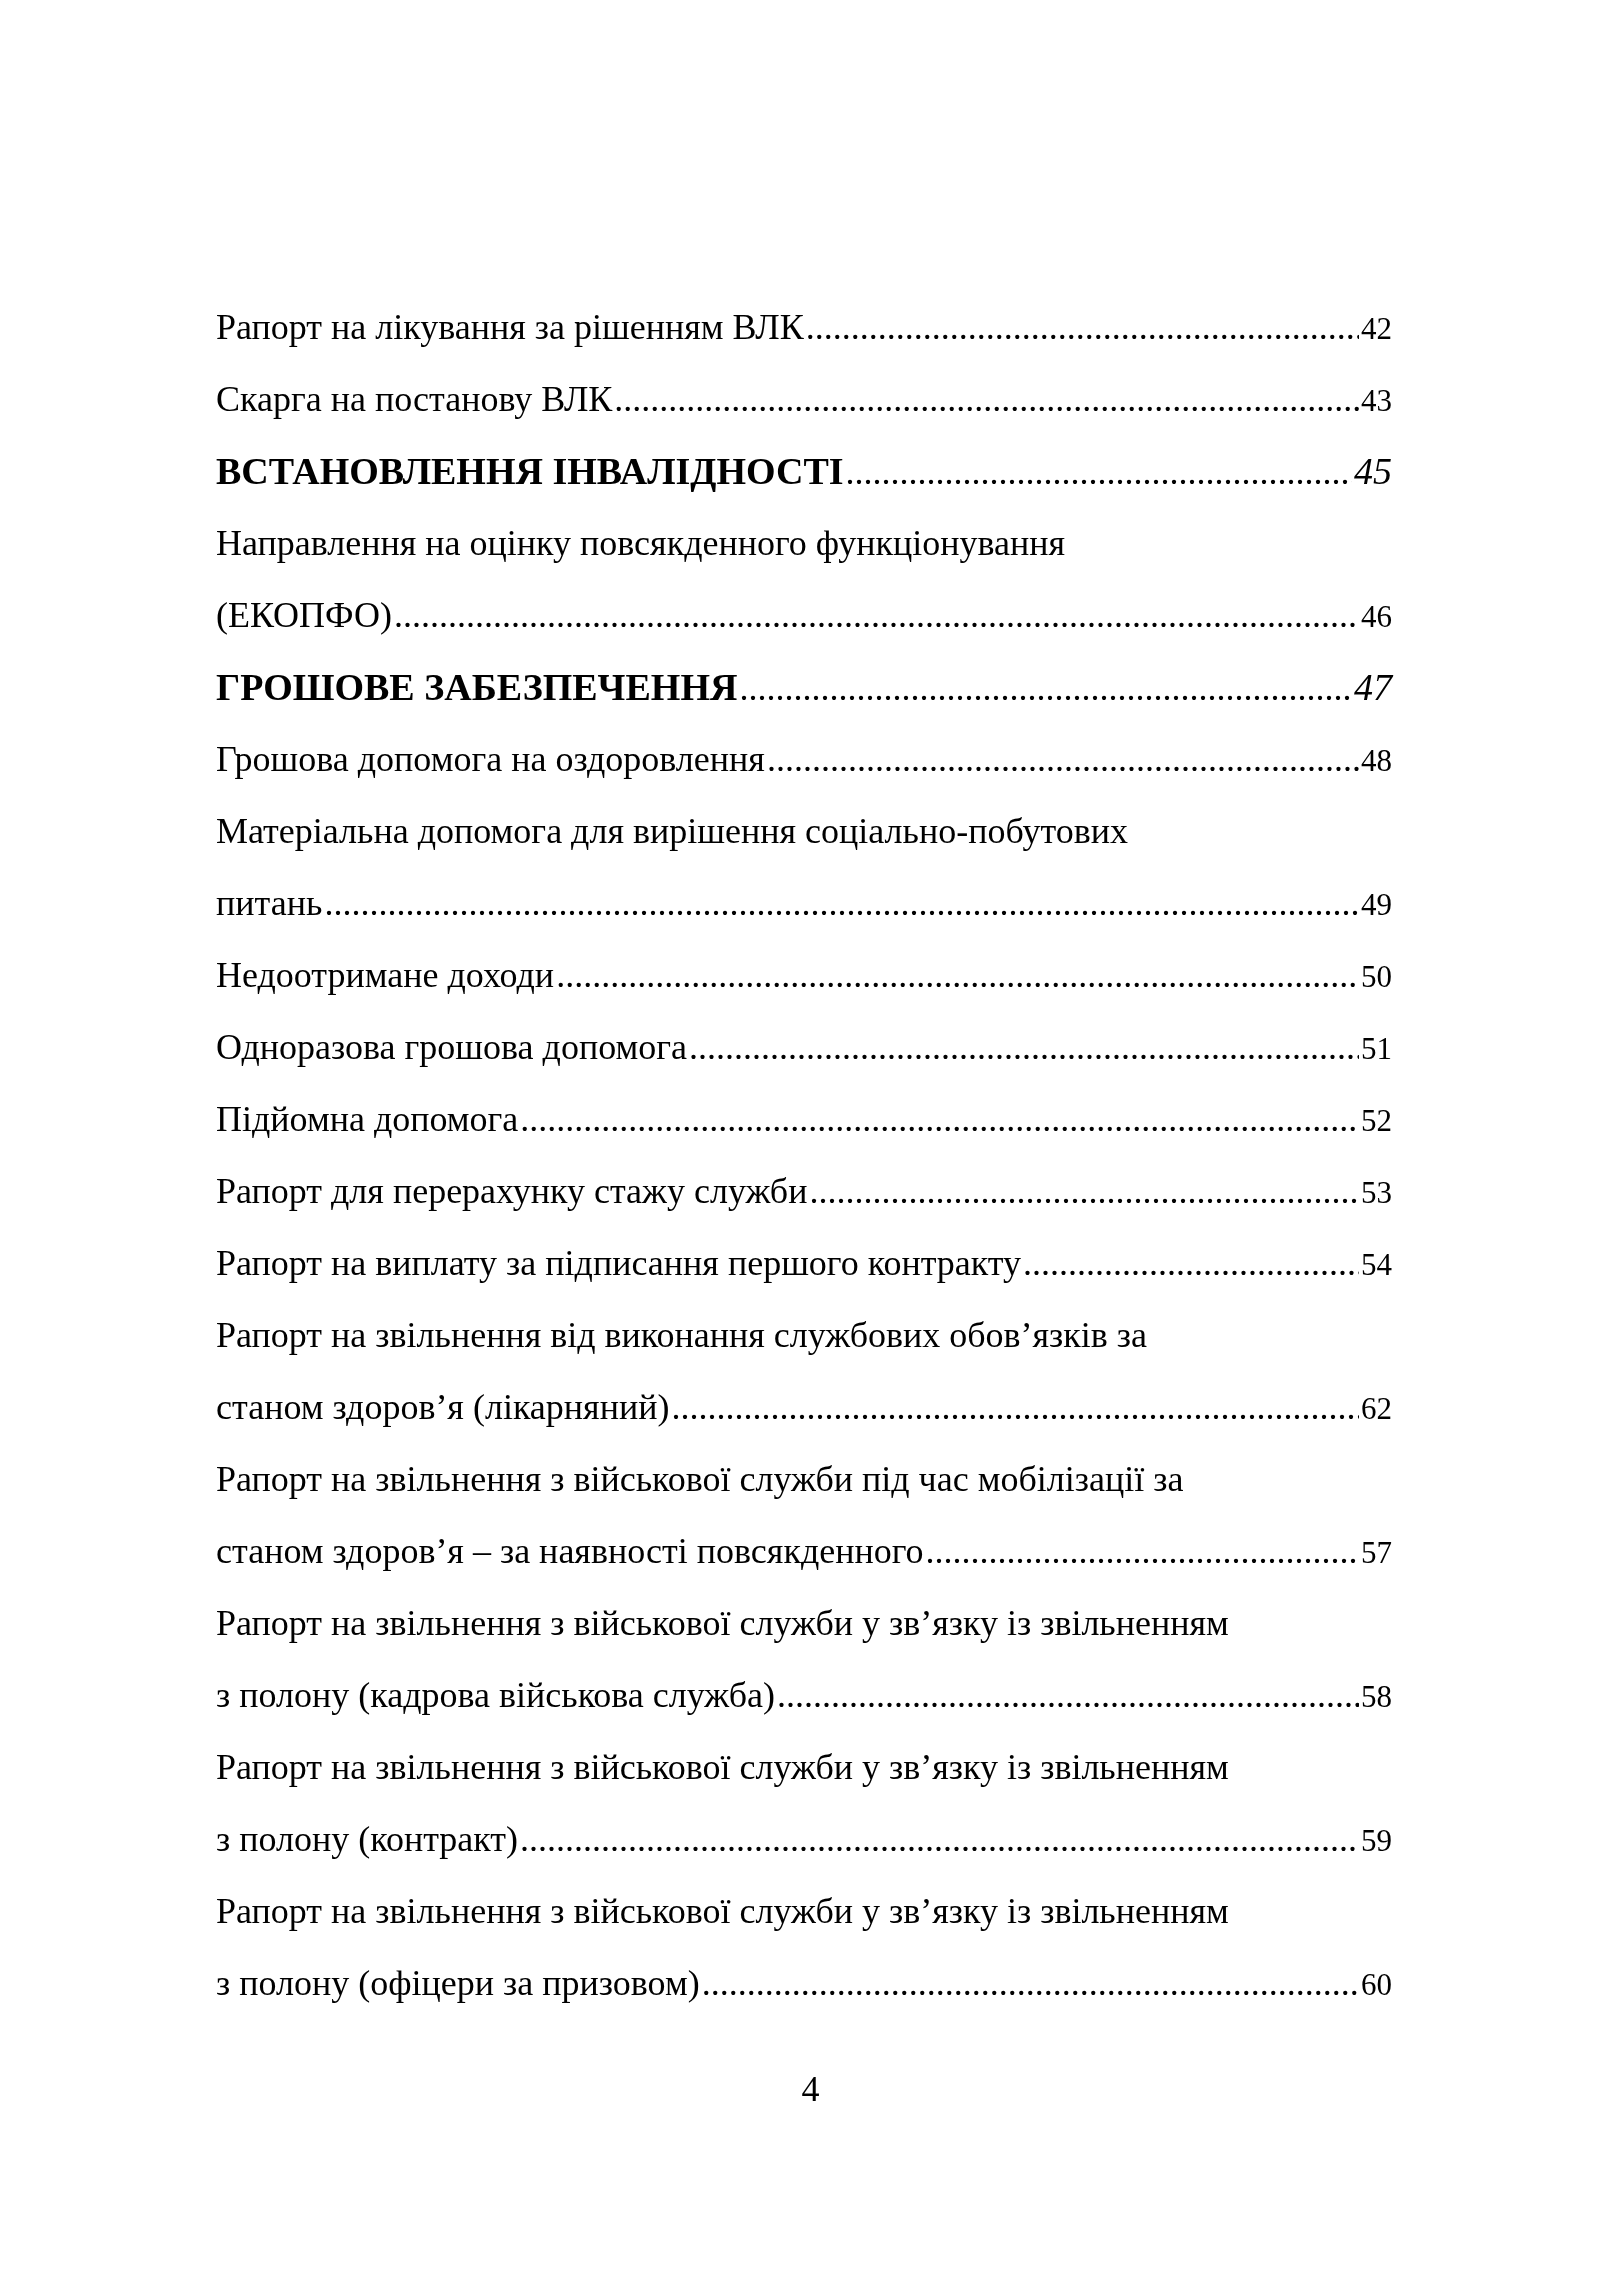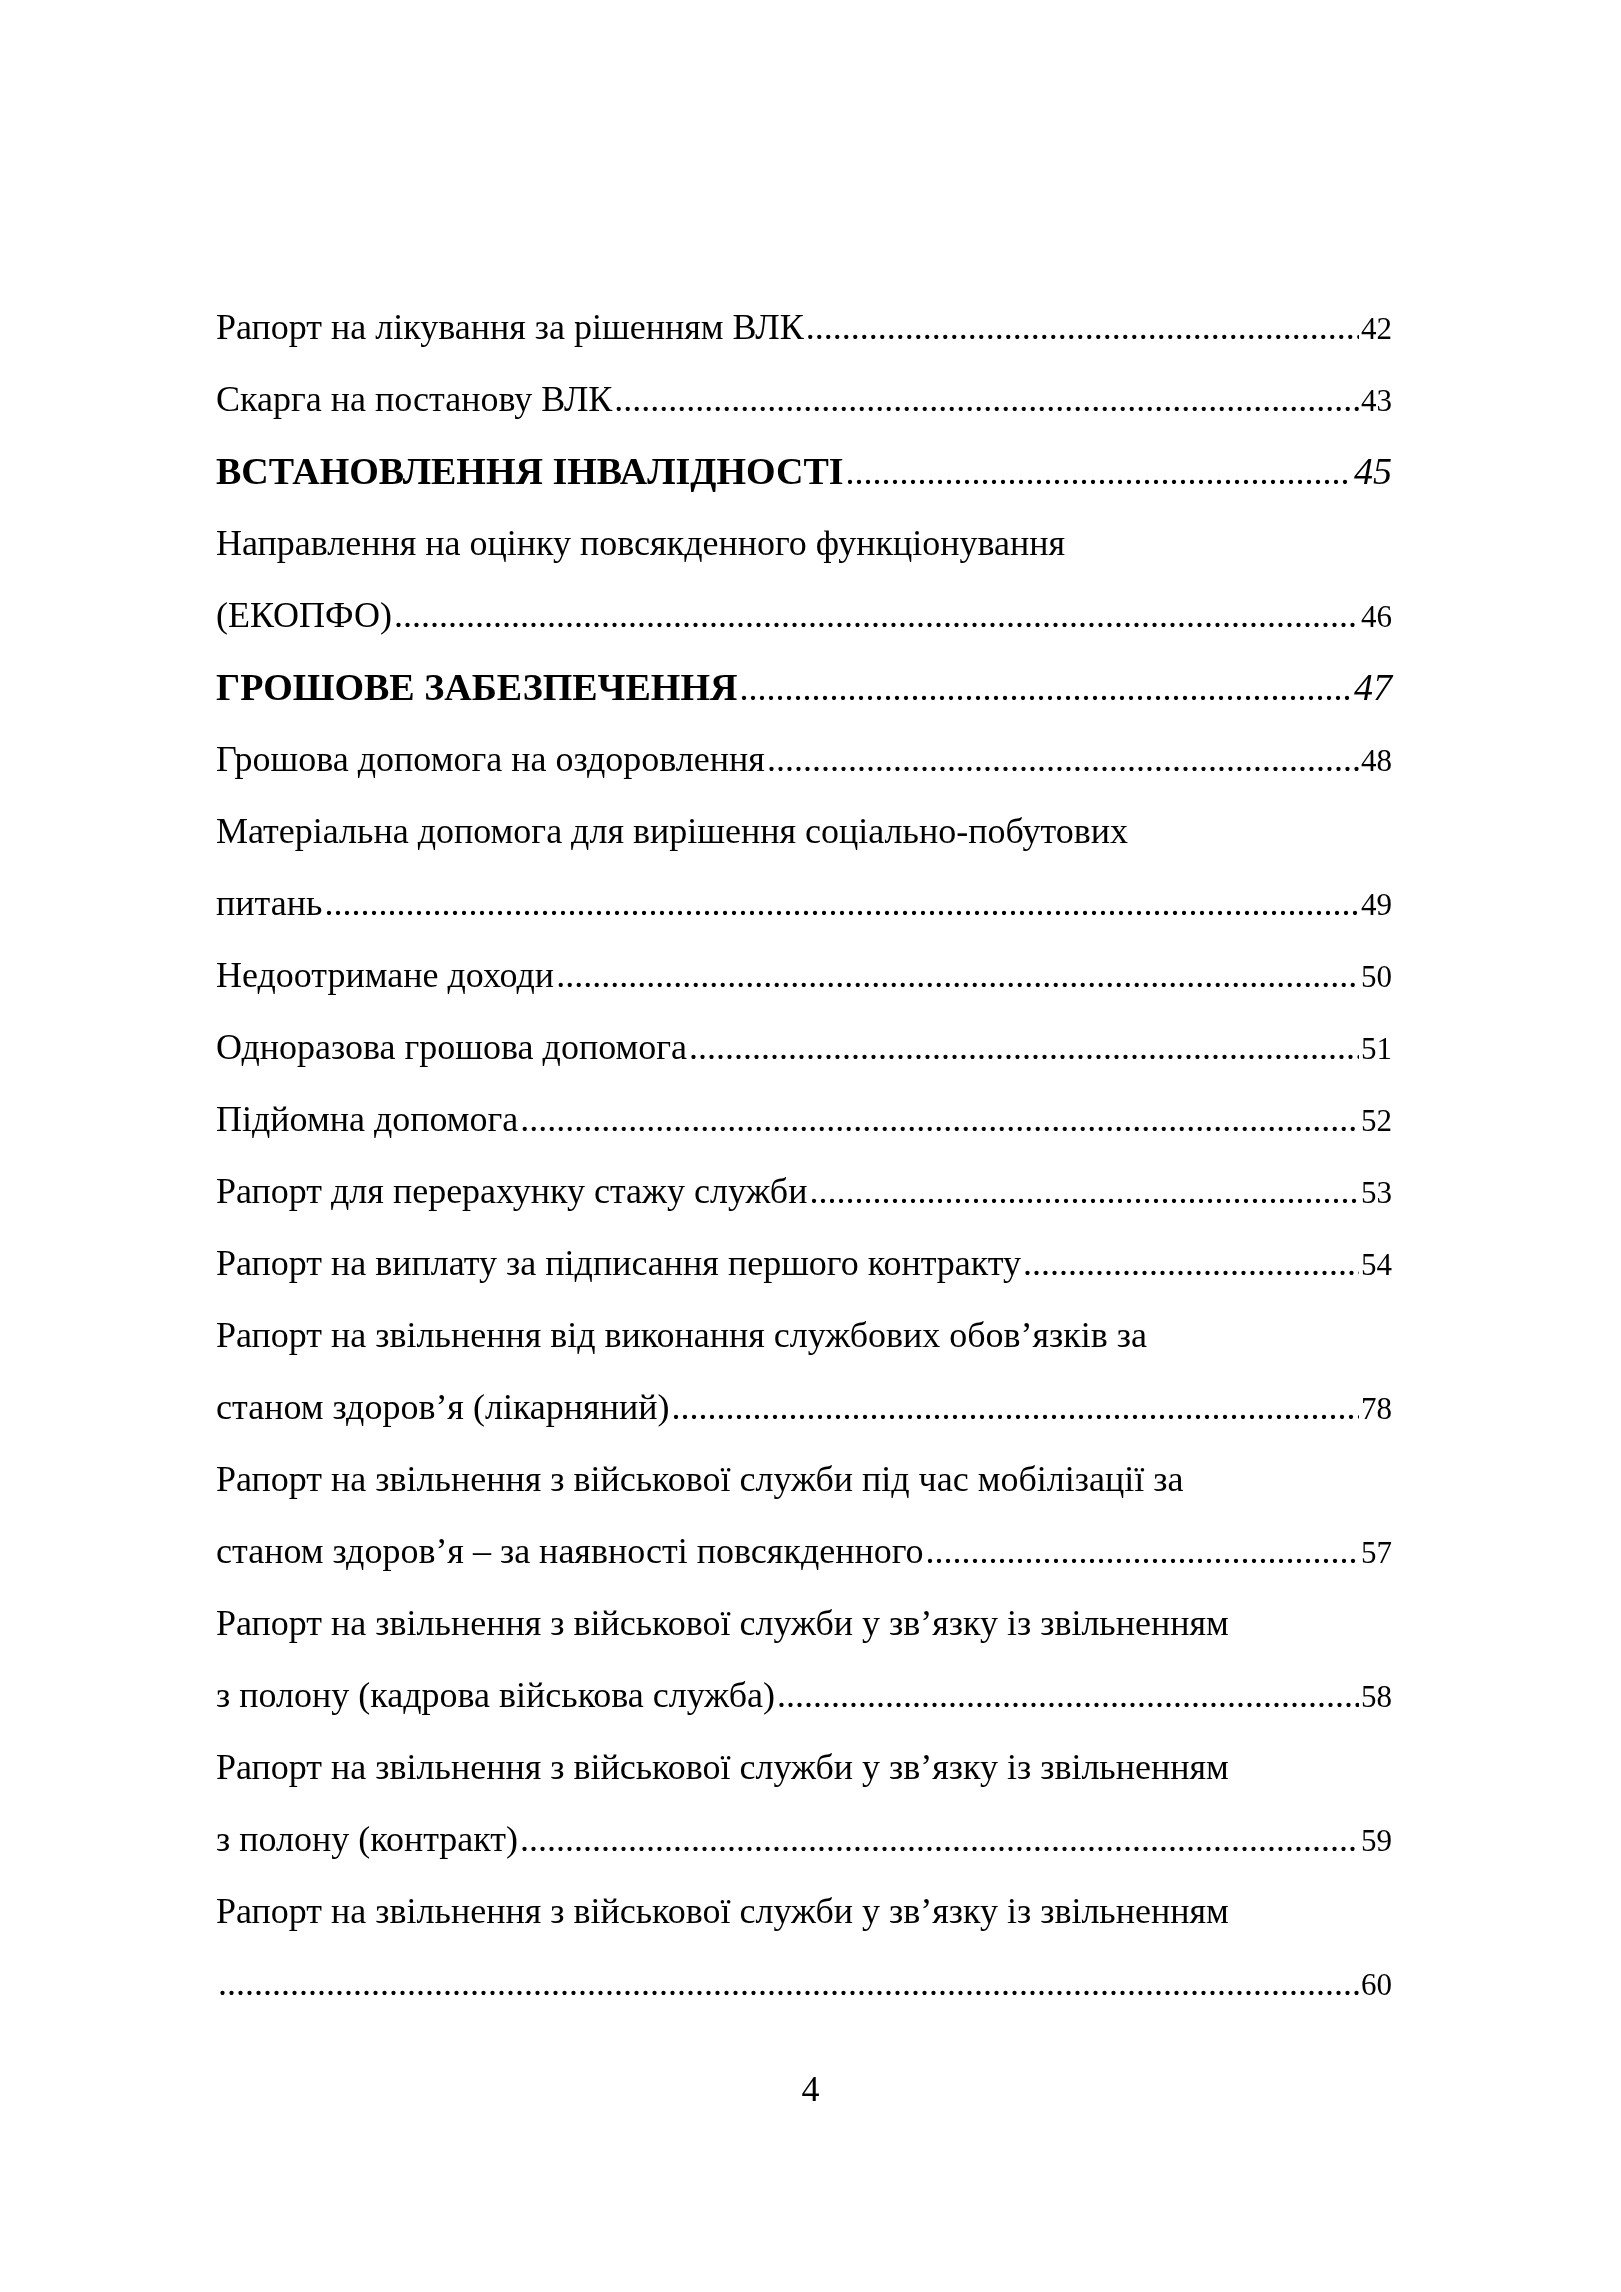--- a/index.html
+++ b/index.html
@@ -149,21 +149,21 @@
     <span class="page">54</span>
   </div>
 
 
   <div class="line">
     <span class="title">Рапорт на звільнення від виконання службових обов’язків за</span>
   </div>
   <div class="line">
     <span class="title">станом здоров’я (лікарняний)</span>
     <span class="leader"></span>
-    <span class="page">78</span>
+    <span class="page">62</span>
   </div>
 
   <div class="line">
     <span class="title">Рапорт на звільнення з військової служби під час мобілізації за</span>
   </div>
   <div class="line">
     <span class="title">станом здоров’я – за наявності повсякденного</span>
     <span class="leader"></span>
     <span class="page">57</span>
   </div>
@@ -183,20 +183,21 @@
   <div class="line">
     <span class="title">з полону (контракт)</span>
     <span class="leader"></span>
     <span class="page">59</span>
   </div>
 
   <div class="line">
     <span class="title">Рапорт на звільнення з військової служби у зв’язку із звільненням</span>
   </div>
   <div class="line">
+    <span class="title">з полону (офіцери за призовом)</span>
     <span class="leader"></span>
     <span class="page">60</span>
   </div>
 
 </div>
 
 <div class="page-number">4</div>
 
 
 </body></html>

